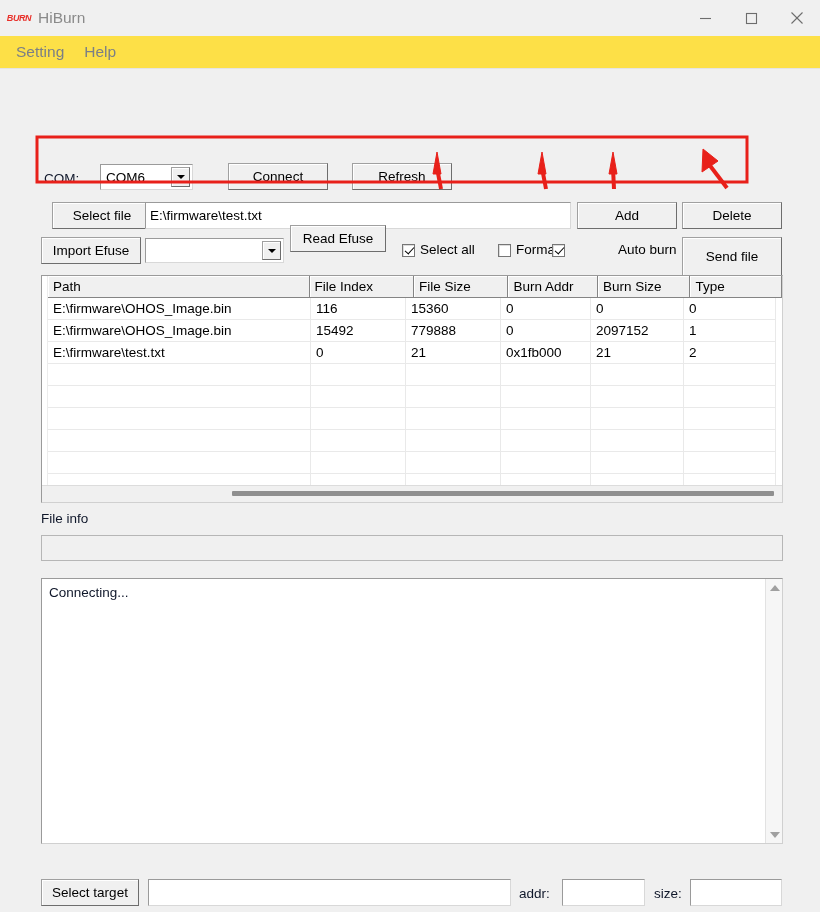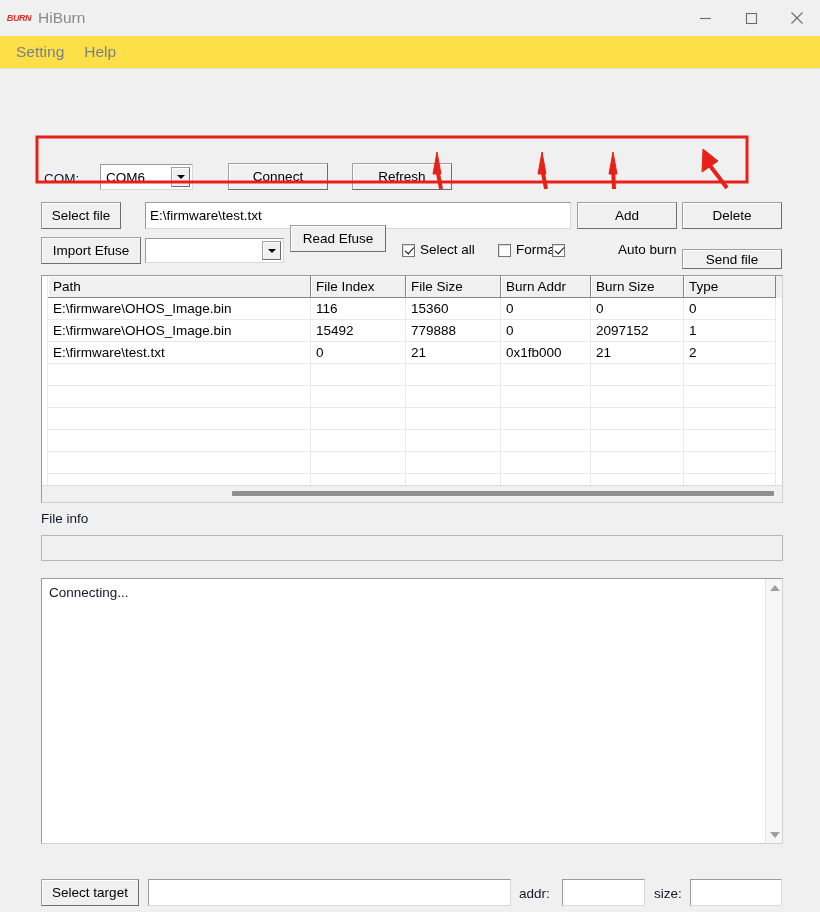--- a/index.html
+++ b/index.html
@@ -236,21 +236,21 @@
   <div class="lbl" style="left:44px; top:102px;">COM:</div>
   <div class="combo" style="left:100px; top:95px; width:93px; height:26px;">
     <span>COM6</span>
     <span class="arrow-box">
         <span class="tri-down"></span>
       </span>
   </div>
   <div class="btn" style="left:228px; top:94px; width:100px; height:27px;">Connect</div>
   <div class="btn" style="left:352px; top:94px; width:100px; height:27px;">Refresh</div>
 
-  <div class="btn" style="left:41px; top:133px; width:80px; height:27px;">Select file</div>
+  <div class="btn" style="left:52px; top:133px; width:100px; height:27px;">Select file</div>
   <div class="field" style="left:145px; top:133px; width:426px; height:27px;">E:\firmware\test.txt</div>
   <div class="btn" style="left:577px; top:133px; width:100px; height:27px;">Add</div>
   <div class="btn" style="left:682px; top:133px; width:100px; height:27px;">Delete</div>
 
   <div class="btn" style="left:41px; top:168px; width:100px; height:27px;">Import Efuse</div>
   <div class="combo" style="left:145px; top:169px; width:139px; height:25px;">
     <span></span>
     <span class="arrow-box">
         <span class="tri-down"></span>
       </span>
@@ -262,27 +262,27 @@
     <span>Select all</span>
   </div>
   <div class="chk" style="left:498px; top:173px;">
     <span class="box"></span>
     <span>Formal</span>
   </div>
   <div class="chk" style="left:552px; top:173px;gap:48px;">
     <span class="box on"></span>
     <span>Auto burn</span>
   </div>
-  <div class="btn" style="left:682px; top:168px; width:100px; height:20px;margin-top:12px;">Send file</div>
+  <div class="btn" style="left:682px; top:168px; width:100px; height:39px;">Send file</div>
 
   <div class="grid" style="left:41px; top:206px; width:742px; height:228px;">
     <div class="grid-lgutter"></div>
     <div class="grid-head" style="margin-left:6px;">
       <div class="hc" style="width:263px;">Path</div>
-      <div class="hc" style="width:95px;">File Index</div>
+      <div class="hc" style="width:105px;">File Index</div>
       <div class="hc" style="width:95px;">File Size</div>
       <div class="hc" style="width:90px;">Burn Addr</div>
       <div class="hc" style="width:93px;">Burn Size</div>
       <div class="hc" style="width:92px;">Type</div>
     </div>
 
     <div style="margin-left:6px;">
       <div class="grid-row">
         <div class="gc" style="width:263px;">E:\firmware\OHOS_Image.bin</div>
         <div class="gc" style="width:95px;">116</div>

